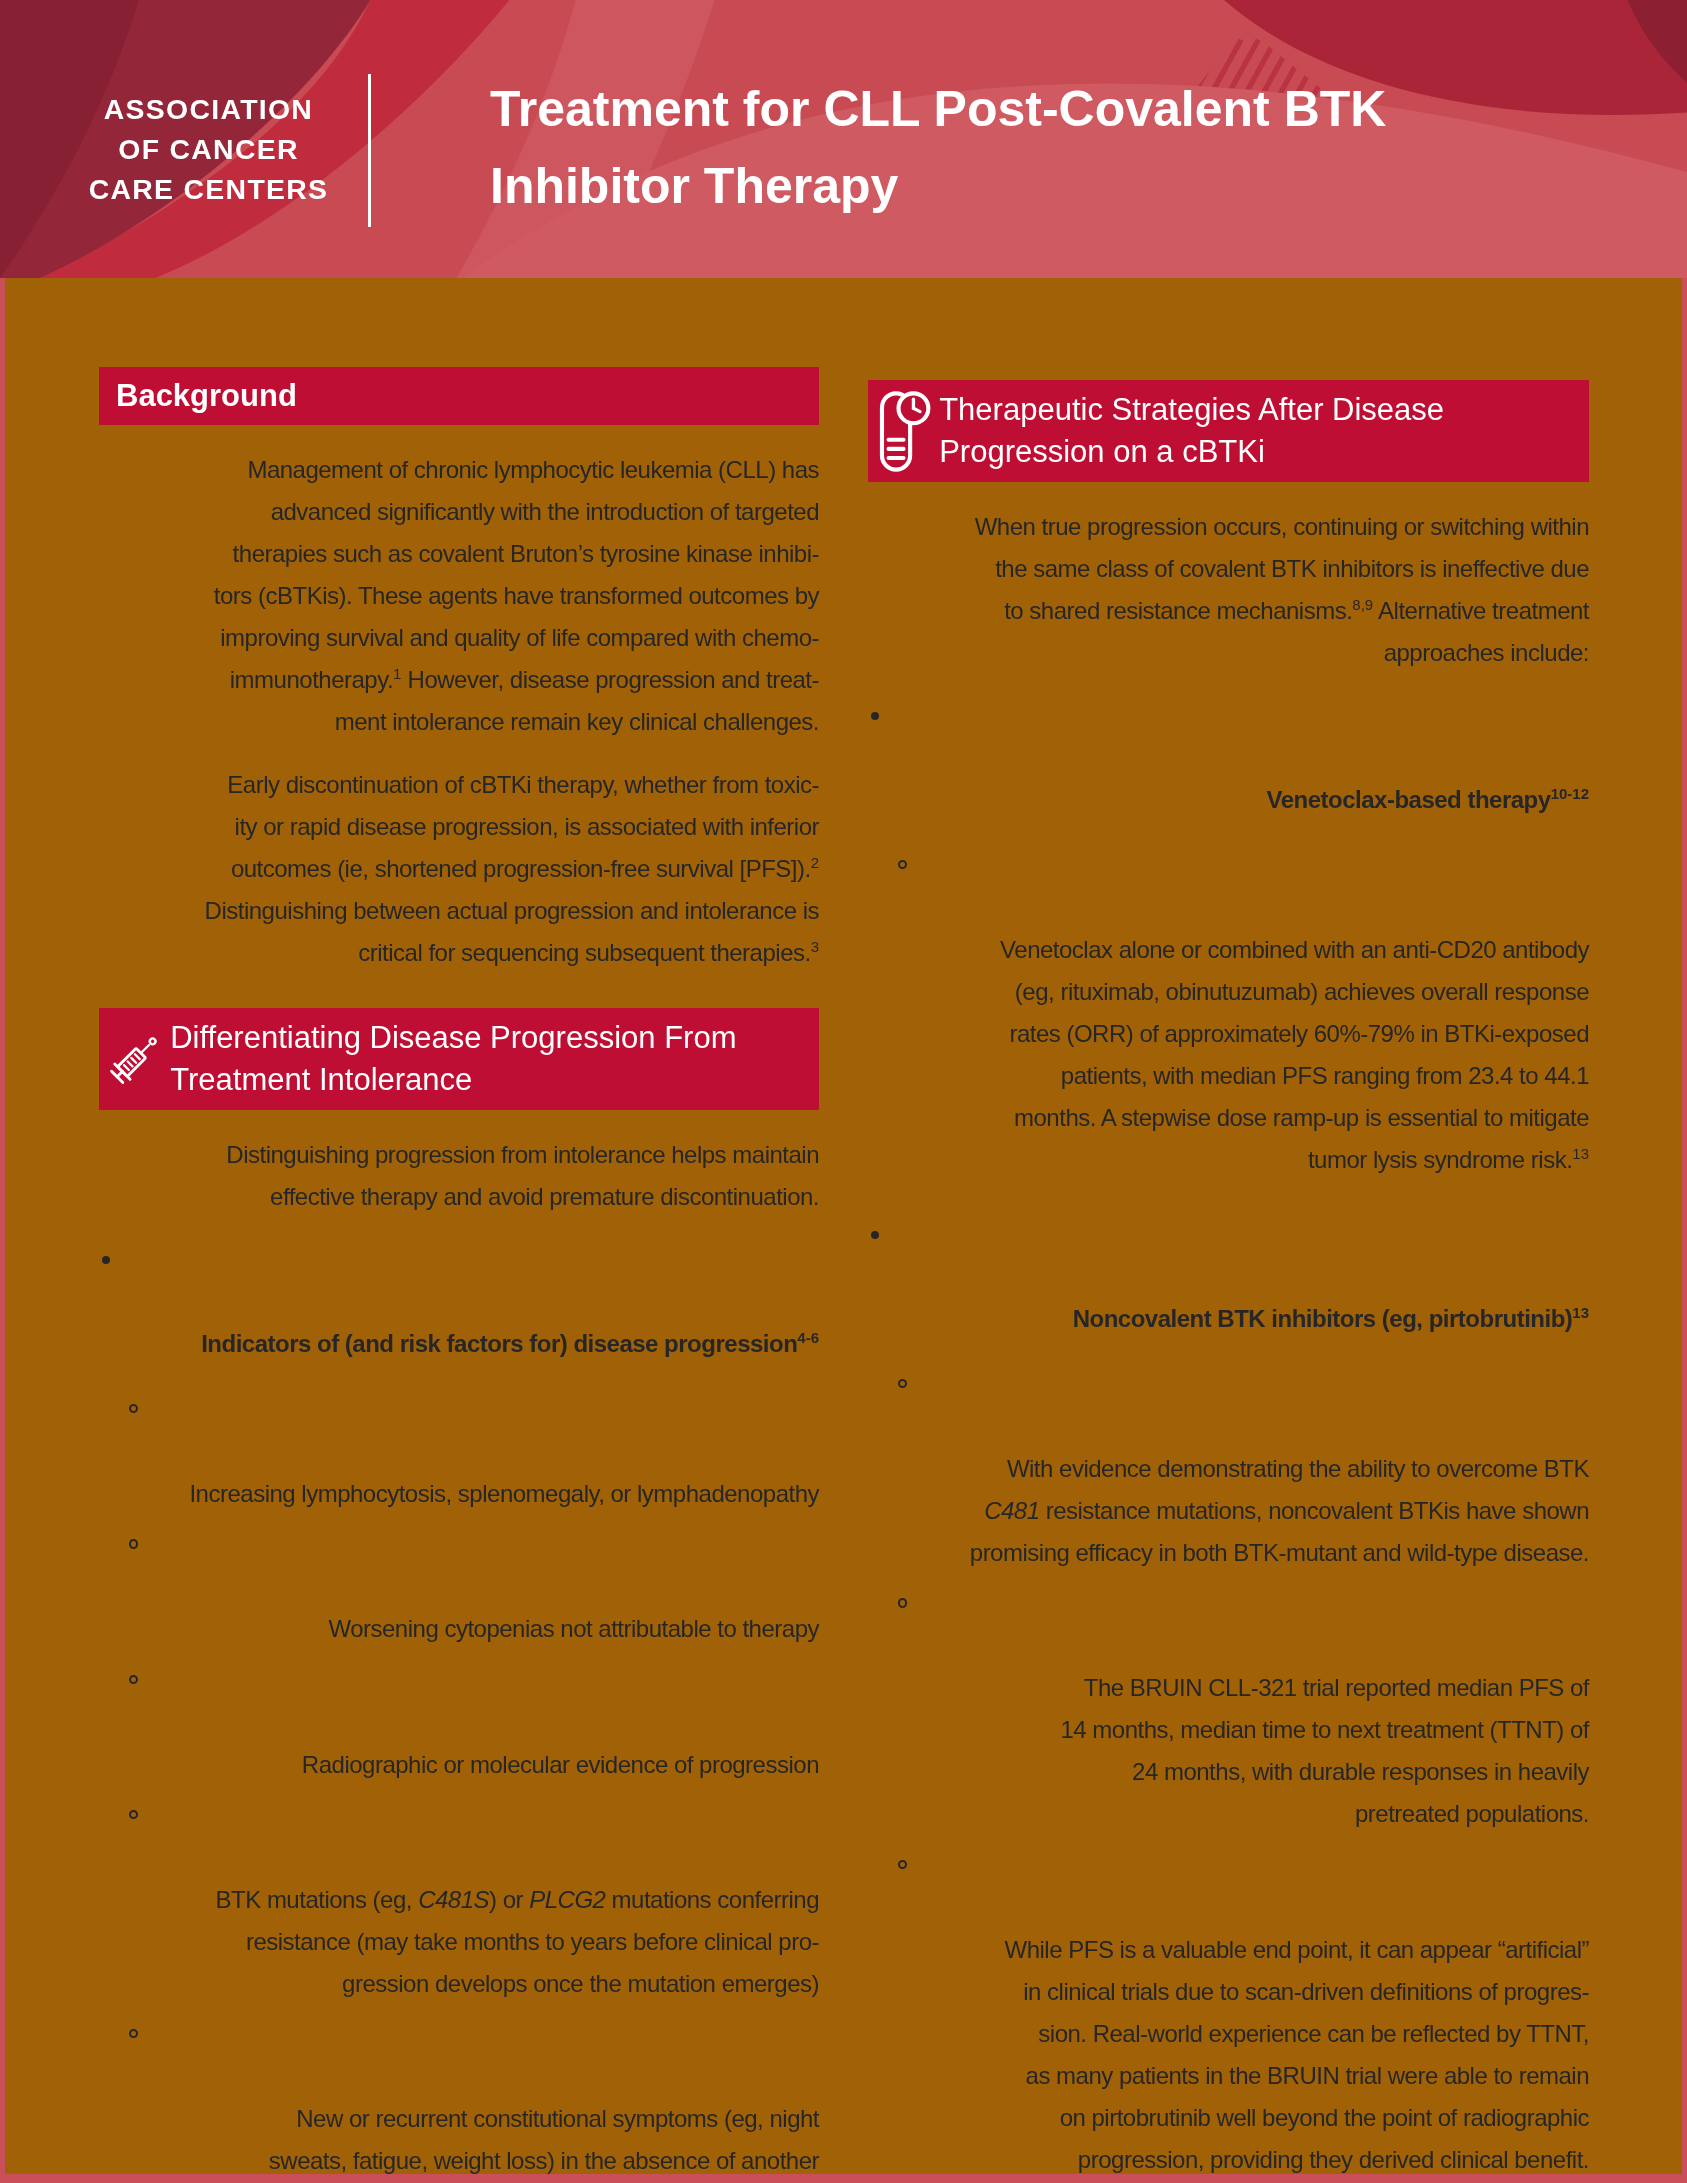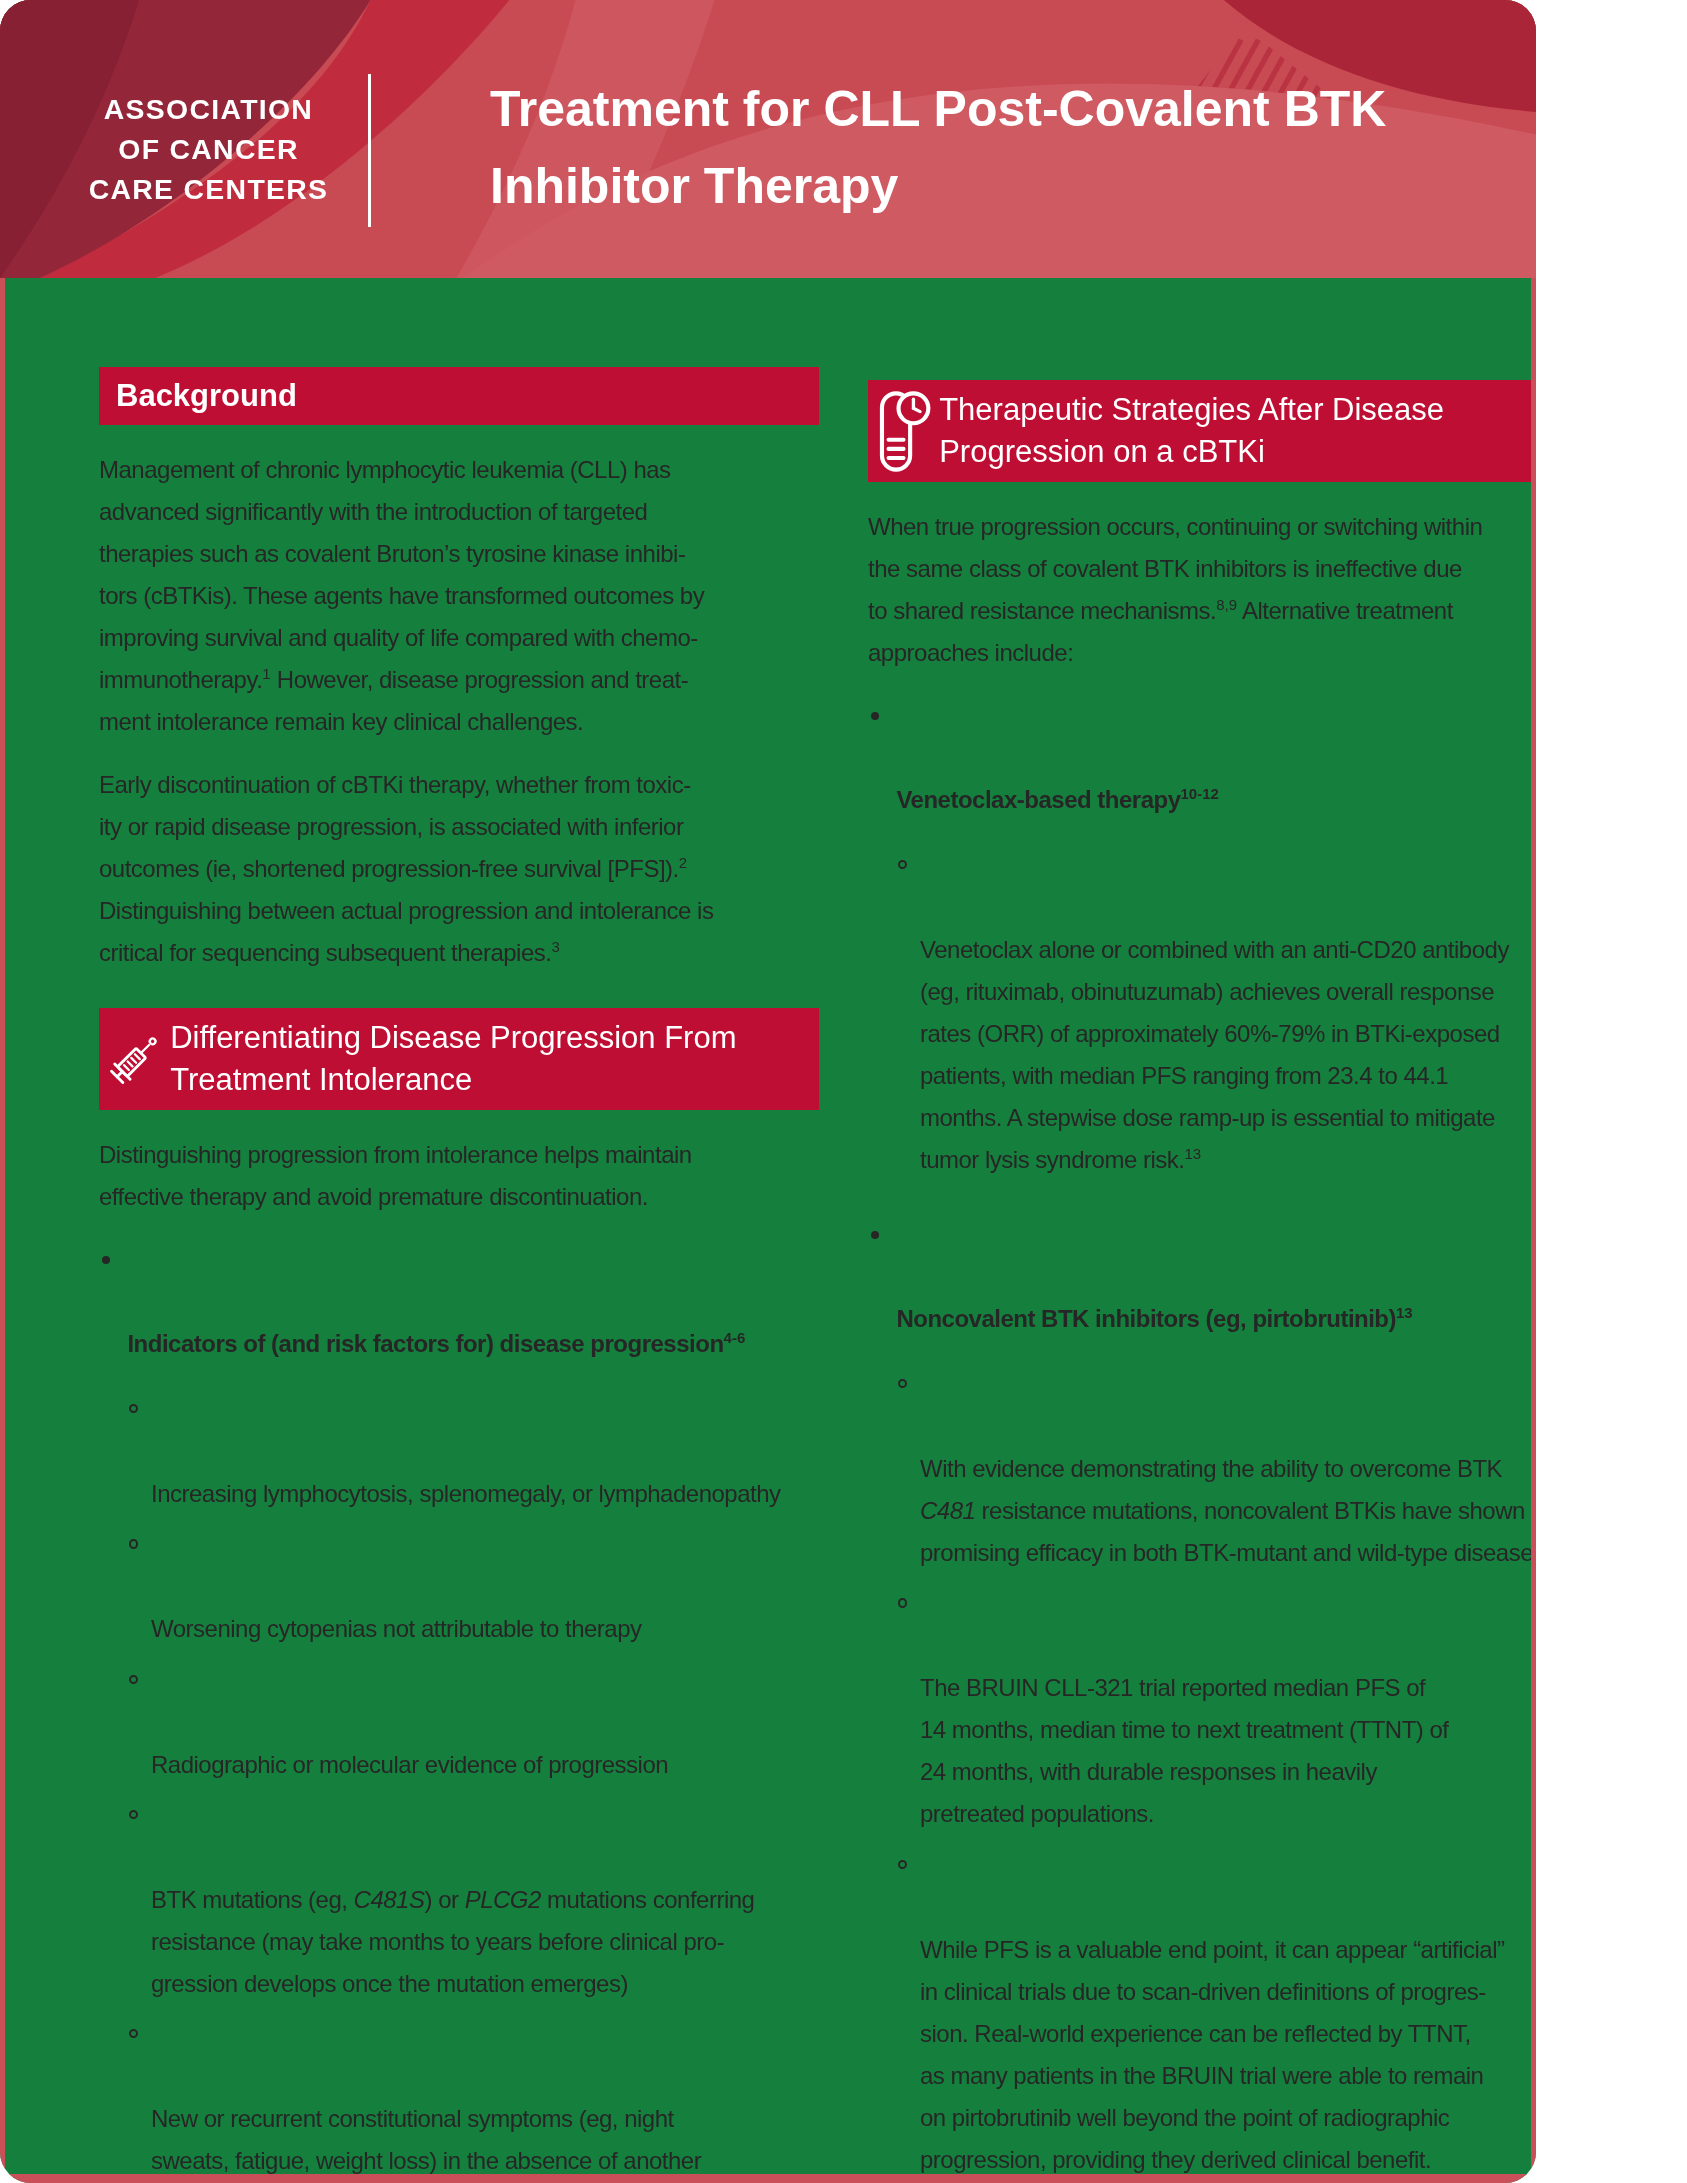--- a/index.html
+++ b/index.html
@@ -1,17 +1,17 @@
 <!DOCTYPE html>
 <html style="font-size:10.6px"><head>
 <meta charset="utf-8">
 <style>
   html,body{margin:0;padding:0;background:#ffffff;}
-  .page{position:relative;width:1536px;height:2183px;background:#15803d;
-        font-family:"Liberation Sans",sans-serif;overflow:hidden;border-radius:31px;}
+  .page{position:relative;width:1687px;height:2183px;background:#a16207;
+        font-family:"Liberation Sans",sans-serif;overflow:hidden;}
   .edge{position:absolute;top:0;width:4.6px;height:100%;background:#ca4f59;z-index:4;}
   .edge.l{left:0}.edge.r{right:0}
   .bottombar{position:absolute;left:0;bottom:0;width:100%;height:8.6px;background:#ca4f59;z-index:4;}
 
   
   header{position:absolute;top:0;left:0;width:1687px;height:278px;z-index:6;}
   header svg.art{position:absolute;left:0;top:0;width:100%;height:100%;display:block;}
   .logo{position:absolute;left:78px;top:89px;width:261px;text-align:center;color:#fff;
         font-size:28.4px;font-weight:700;letter-spacing:1.3px;line-height:40px;}
   .vline{position:absolute;left:368px;top:74px;width:2.6px;height:153px;background:#fff;}
@@ -28,21 +28,21 @@
   .h-one{height:58px;display:flex;align-items:center;padding-left:17px;
          font-size:31px;font-weight:700;}
   .h-two{height:102px;display:flex;align-items:center;padding-left:6.6px;}
   .h-two .htext{font-size:31px;line-height:42px;font-weight:400;white-space:pre-line;
          margin:0 0 0 6.6px;}
   .iconbox{width:58px;height:97px;display:flex;align-items:center;justify-content:center;
          flex:0 0 auto;}
   .iconbox svg{overflow:visible;}
 
   .copy{font-size:24px;line-height:42px;letter-spacing:-0.5px;color:#262626;
-        white-space:pre-line;}
+        white-space:pre-line;text-align:right;}
   .para{margin:0 0 21px 0;}
   .after-box{margin-top:24px;}
   .b1{position:relative;padding-left:28.4px;margin:33px 0 24px 0;font-weight:700;}
   .b1.firstb{margin-top:18.5px;}
   .b1 .dot{position:absolute;left:2.6px;top:16.5px;width:8.6px;height:8.6px;border-radius:50%;
         background:#262626;}
   .b2{position:relative;padding-left:52px;margin:0 0 9.3px 0;}
   .b2 .ring{position:absolute;left:30px;top:15px;width:9.3px;height:9.3px;border-radius:50%;
         border:2px solid #262626;box-sizing:border-box;}
   sup{font-size:15px;line-height:0;position:relative;top:-9.3px;vertical-align:baseline;

